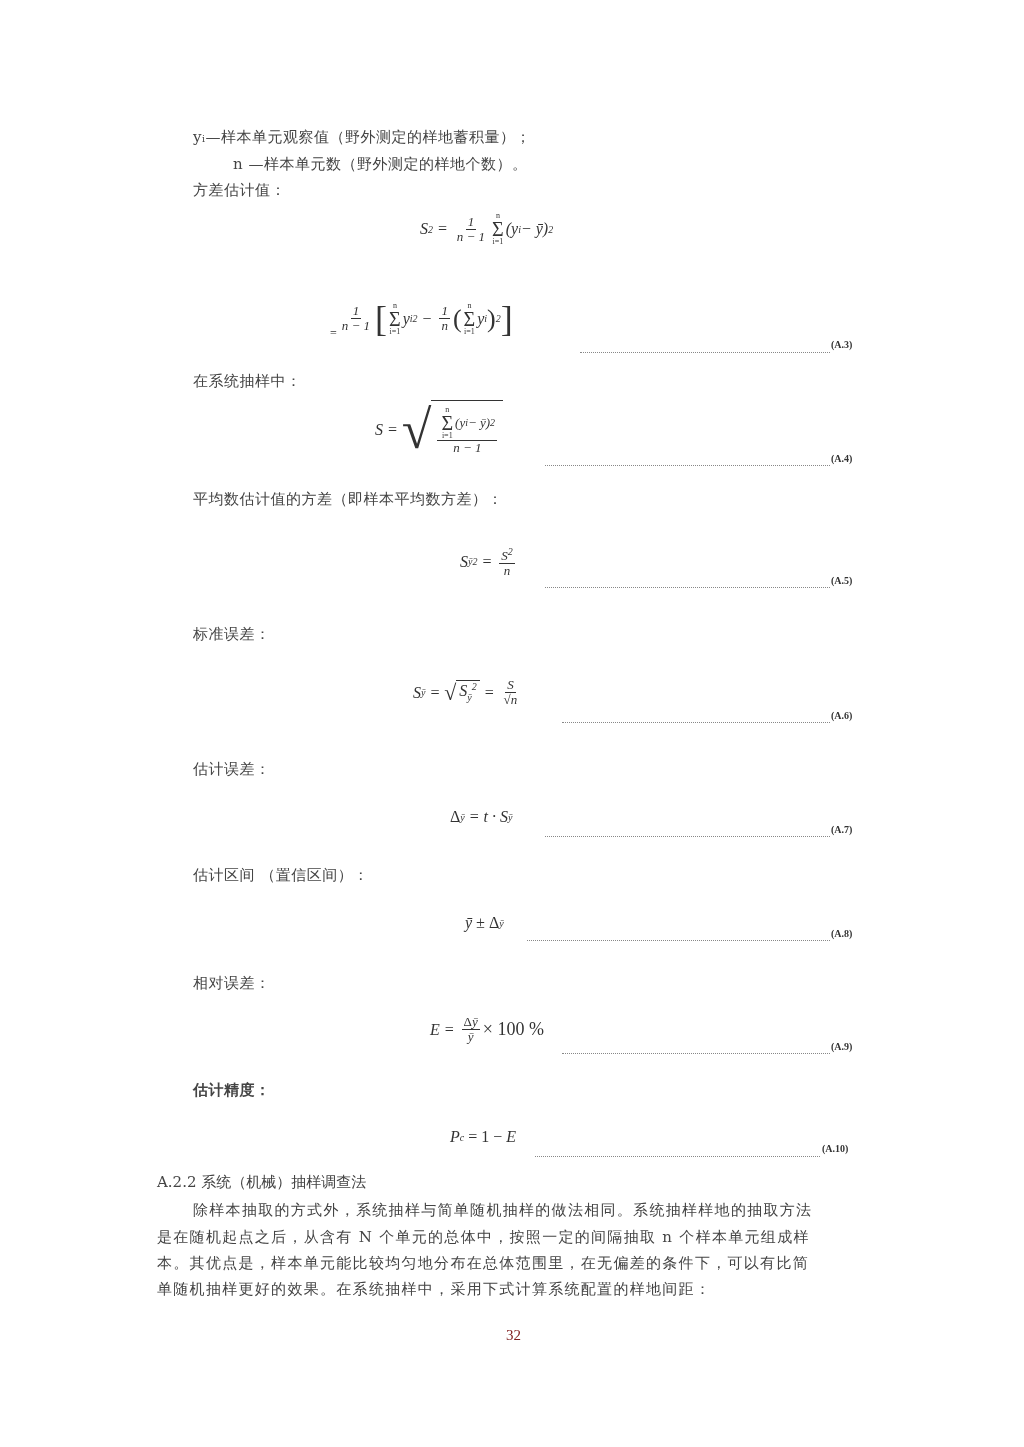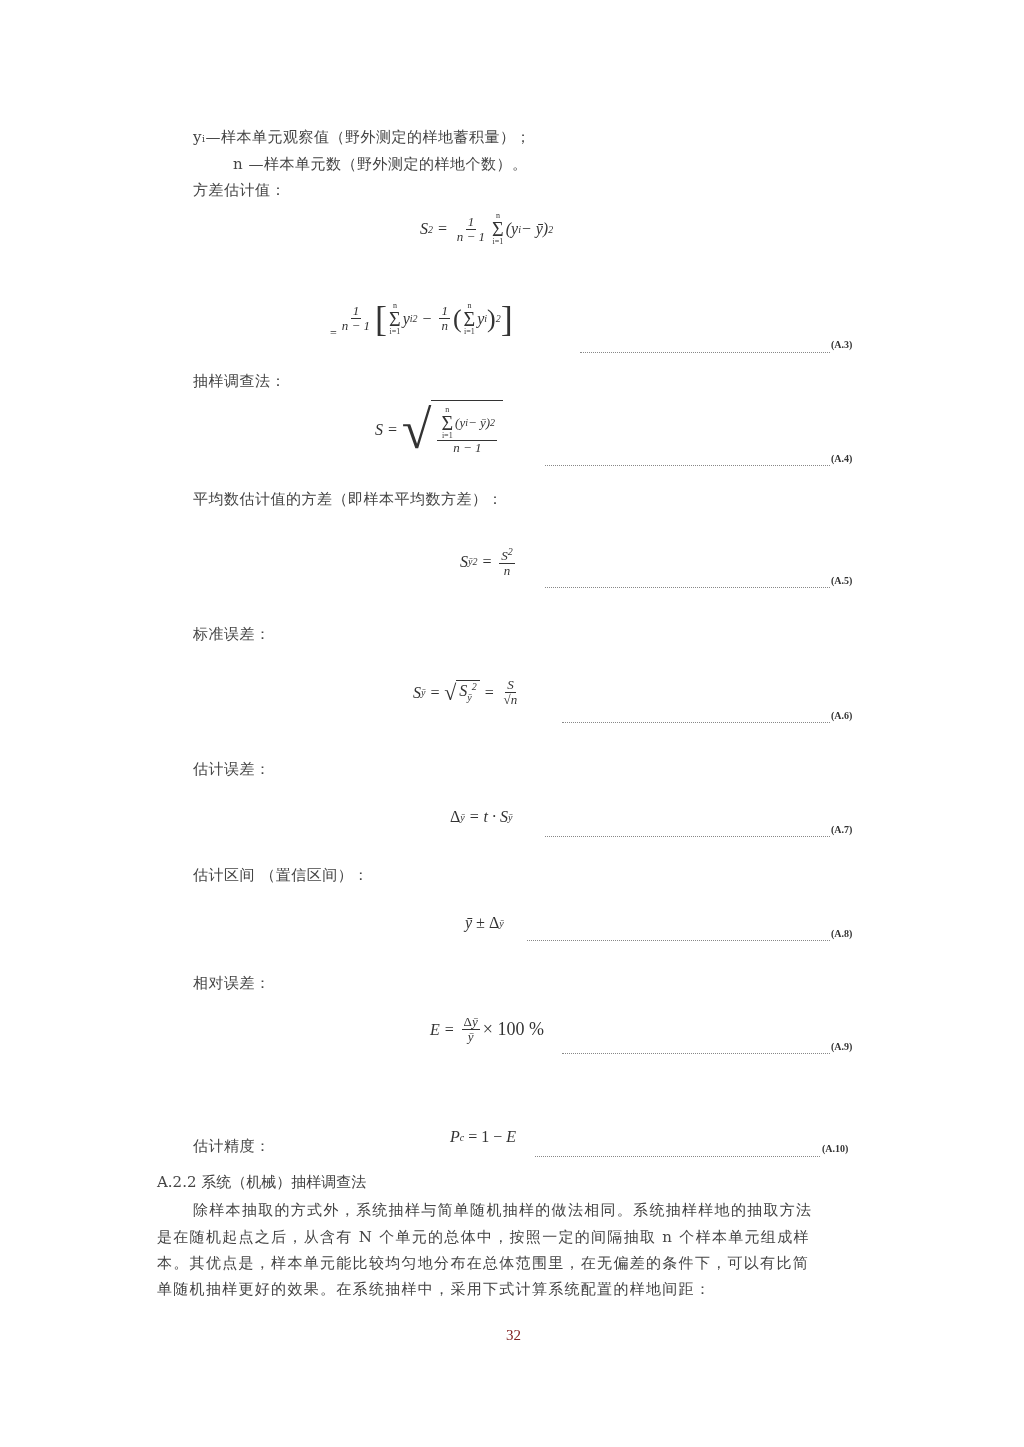--- a/index.html
+++ b/index.html
@@ -78,21 +78,21 @@
         <span class="sig">Σ</span>
         <span class="bot">i=1</span>
       </span>
     y<span class="dn">i</span>
     <span class="par">)</span><span class="up">2</span>
     <span class="big">]</span>
   </div>
   <div class="leader" style="left:580px; width:250px; top:352px;"></div>
   <div class="eqno" style="left:831px; top:339px;">(A.3)</div>
 
-  <div class="txt" style="left:193px; top:372px;">抽样调查法：</div>
+  <div class="txt" style="left:193px; top:372px;">在系统抽样中：</div>
   <div class="eq" style="left:375px; top:400px;">
     S&nbsp;=&nbsp;
     <span class="sqrt">
         <span class="rad" style="font-size:54px; line-height:60px;">√</span>
       <span class="body" style="display:inline-flex; align-items:center;">
         <span class="frac">
             <span class="num" style="display:flex; align-items:center;"><span class="sum">
                 <span class="top">n</span>
                 <span class="sig">Σ</span>
                 <span class="bot">i=1</span>
@@ -151,21 +151,21 @@
     E&nbsp;=&nbsp;
     <span class="frac">
         <span class="num"><span style="font-style:normal;">Δ</span>ȳ</span>
         <span class="den">ȳ</span>
       </span>
     <span style="font-style:normal; font-size:18px;">× 100 %</span>
   </div>
   <div class="leader" style="left:562px; width:268px; top:1053px;"></div>
   <div class="eqno" style="left:831px; top:1041px;">(A.9)</div>
 
-  <div class="txt" style="left:193px; top:1137px;">估计精度：</div>
+  <div class="txt" style="left:193px; top:1081px;font-weight:bold;">估计精度：</div>
   <div class="eq" style="left:450px; top:1128px;">
     P<span class="dn">c</span>&nbsp;<span style="font-style:normal;">= 1 −</span>&nbsp;E
   </div>
   <div class="leader" style="left:535px; width:285px; top:1156px;"></div>
   <div class="eqno" style="left:822px; top:1143px;">(A.10)</div>
 
   <div class="heading" style="top:1173px;">A.2.2 系统（机械）抽样调查法</div>
   <div class="txt" style="left:193px; top:1201px; letter-spacing:1.3px;">除样本抽取的方式外，系统抽样与简单随机抽样的做法相同。系统抽样样地的抽取方法</div>
   <div class="txt" style="left:157px; top:1228px; letter-spacing:1.3px;">是在随机起点之后，从含有 N 个单元的总体中，按照一定的间隔抽取 n 个样本单元组成样</div>
   <div class="txt" style="left:157px; top:1254px; letter-spacing:1.3px;">本。其优点是，样本单元能比较均匀地分布在总体范围里，在无偏差的条件下，可以有比简</div>

